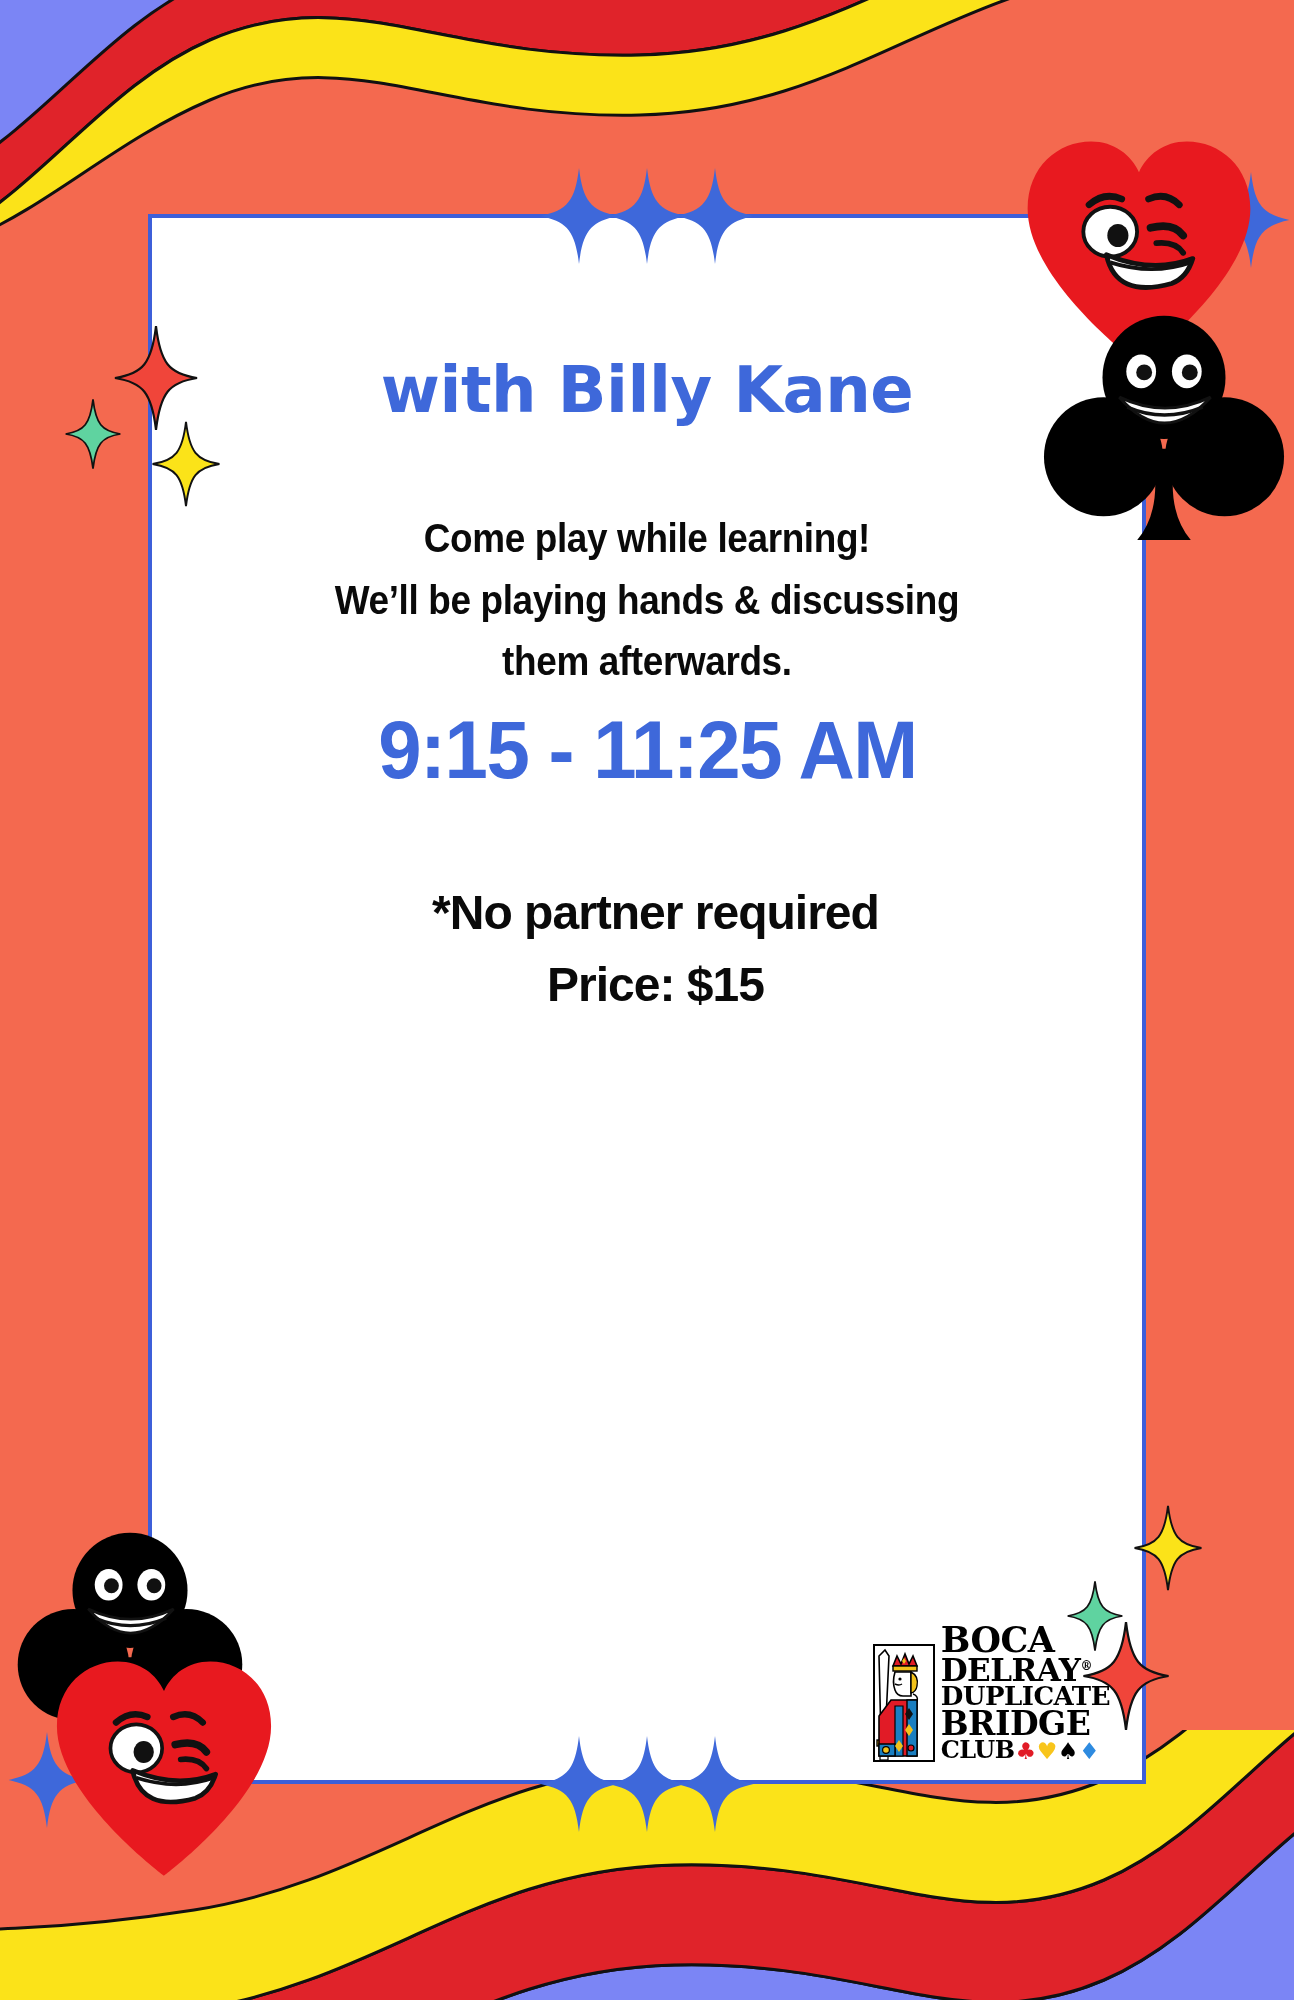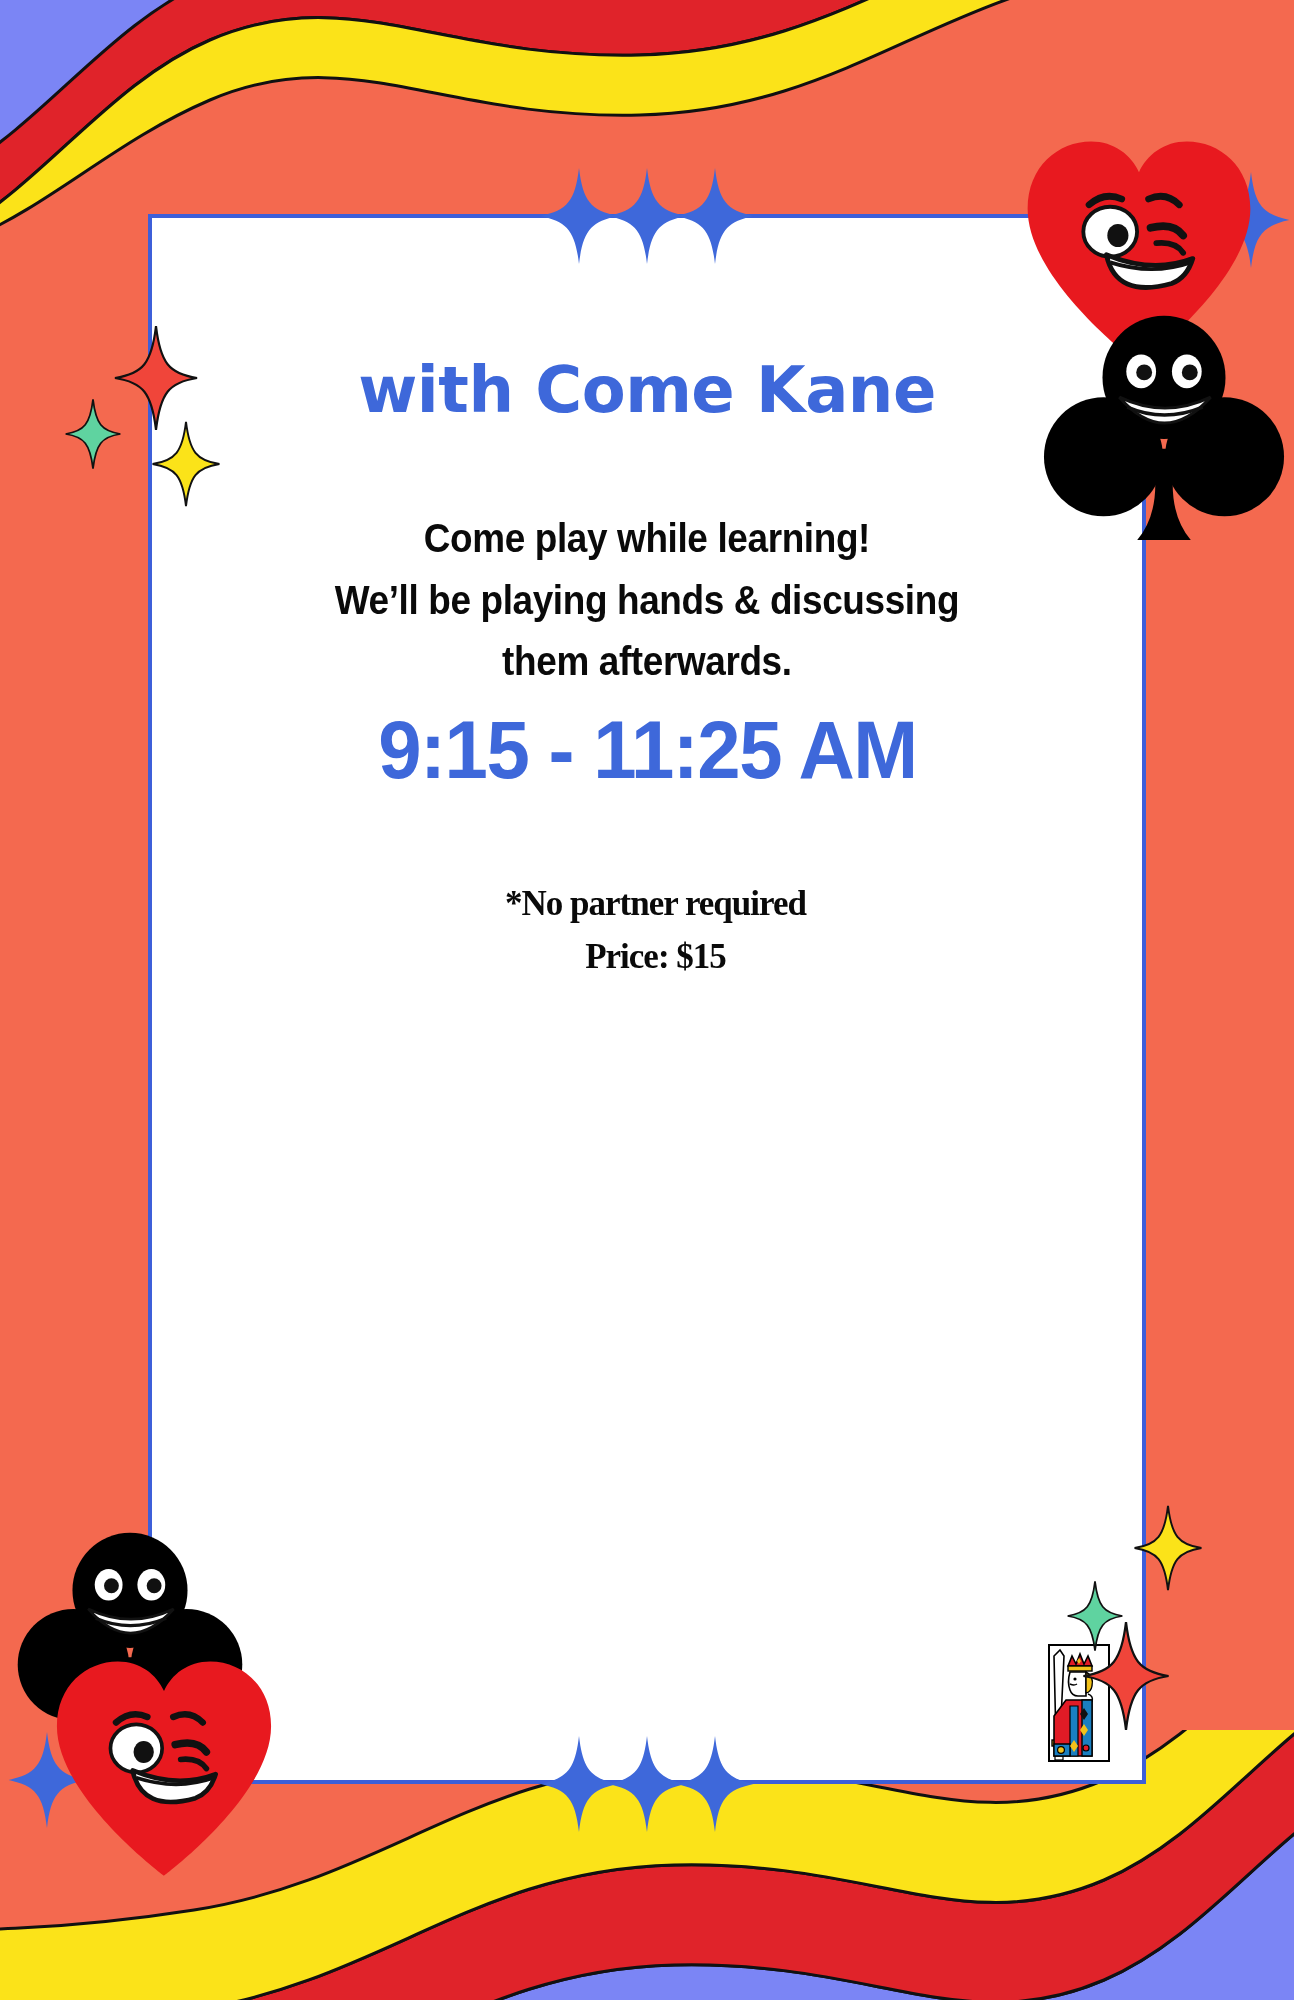--- a/index.html
+++ b/index.html
@@ -85,23 +85,23 @@
     line-height:1.0;
     color:#3E68DA;
     letter-spacing:-1.5px;
     text-align:center;
     transform:scaleX(0.95);
   }
 
   .note{
     margin:86px 0 0 17px;
     text-align:center;
-    font-family:Liberation Serif, serif;
-    font-weight:700;
-    font-size:35px;
+    font-family:Liberation Sans, sans-serif;
+    font-weight:700;
+    font-size:48px;
     line-height:1.52;
     color:#0A0A0A;
     letter-spacing:-1px;
     white-space:pre-line;
   }
 
   
   .logo{
     position:absolute;
     right:32px;bottom:18px;
@@ -179,21 +179,21 @@
       <path d="M1620,-80 C1440,-80 1370,90 1230,150 C1090,210 1000,130 800,135 C600,140 510,250 320,280 C160,305 60,300 -60,300
                L-60,400 C60,400 160,405 320,380 C510,350 600,240 800,235 C1000,230 1090,310 1230,250 C1370,190 1440,20 1620,20 Z" fill="#E0232A"></path>
       <path d="M1620,-180 C1440,-180 1370,-10 1230,50 C1090,110 1000,30 800,35 C600,40 510,150 320,180 C160,205 60,200 -60,200
                L-60,300 C60,300 160,305 320,280 C510,250 600,140 800,135 C1000,130 1090,210 1230,150 C1370,90 1440,-80 1620,-80 Z" fill="#FBE319"></path>
     </g>
   </svg>
 
   <div class="card">
     <div class="card-inner">
 
-      <h2 class="subtitle">with Come Kane</h2>
+      <h2 class="subtitle">with Billy Kane</h2>
 
       <p class="body-copy">Come play while learning!
 We’ll be playing hands &amp; discussing
 them afterwards.</p>
 
       <div class="time">9:15 - 11:25 AM</div>
 
       <p class="note">*No partner required
 Price: $15</p>
     </div>
@@ -221,20 +221,35 @@
         <path d="M34 56 l10 0 0 56 -10 0 z" fill="#1A7FC1" stroke="#000" stroke-width="1.4"></path>
         <path d="M22 62 l8 0 0 50 -8 0 z" fill="#1A7FC1" stroke="#000" stroke-width="1.2"></path>
         <path d="M36 64 l4 6 -4 6 -4 -6 z" fill="#111"></path>
         <path d="M36 80 l4 6 -4 6 -4 -6 z" fill="#F2C21A"></path>
         <circle cx="38" cy="104" r="3" fill="#E11B26" stroke="#000" stroke-width="1.2"></circle>
         <path d="M6 100 l16 0 0 12 -16 0 z" fill="#1A7FC1" stroke="#000" stroke-width="1.4"></path>
         <circle cx="13" cy="106" r="3.4" fill="#F2C21A" stroke="#000" stroke-width="1.2"></circle>
         <path d="M26 96 l4 6 -4 6 -4 -6 z" fill="#F2C21A"></path>
       </svg>
 
+      <div class="logo-words">
+        <div class="logo-line l1">BOCA</div>
+        <div class="logo-line l2">
+          <span>DELRAY</span><span class="reg">®</span>
+        </div>
+        <div class="logo-line l3">DUPLICATE</div>
+        <div class="logo-line l4">BRIDGE</div>
+        <div class="logo-line l5">
+          <span>CLUB</span>
+          <span class="suit s-club">♣</span>
+          <span class="suit s-heart">♥</span>
+          <span class="suit s-spade">♠</span>
+          <span class="suit s-diam">♦</span>
+        </div>
+      </div>
     </div>
   </div>
 
   <svg class="star-blue sb-t1" viewBox="0 0 80 100">
       <path d="M40 0 C44 34 52 44 80 50 C52 56 44 66 40 100 C36 66 28 56 0 50 C28 44 36 34 40 0 Z" fill="#3E68DA"></path>
     </svg>
   <svg class="star-blue sb-t2" viewBox="0 0 80 100">
       <path d="M40 0 C44 34 52 44 80 50 C52 56 44 66 40 100 C36 66 28 56 0 50 C28 44 36 34 40 0 Z" fill="#3E68DA"></path>
     </svg>
   <svg class="star-blue sb-t3" viewBox="0 0 80 100">

